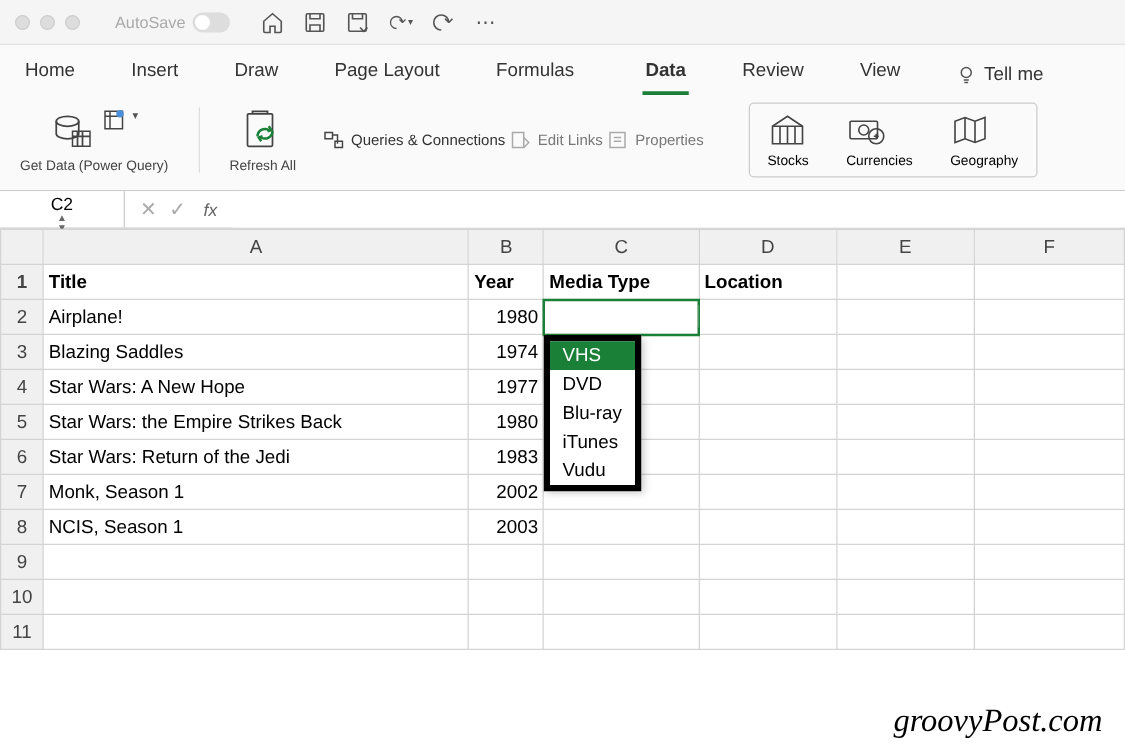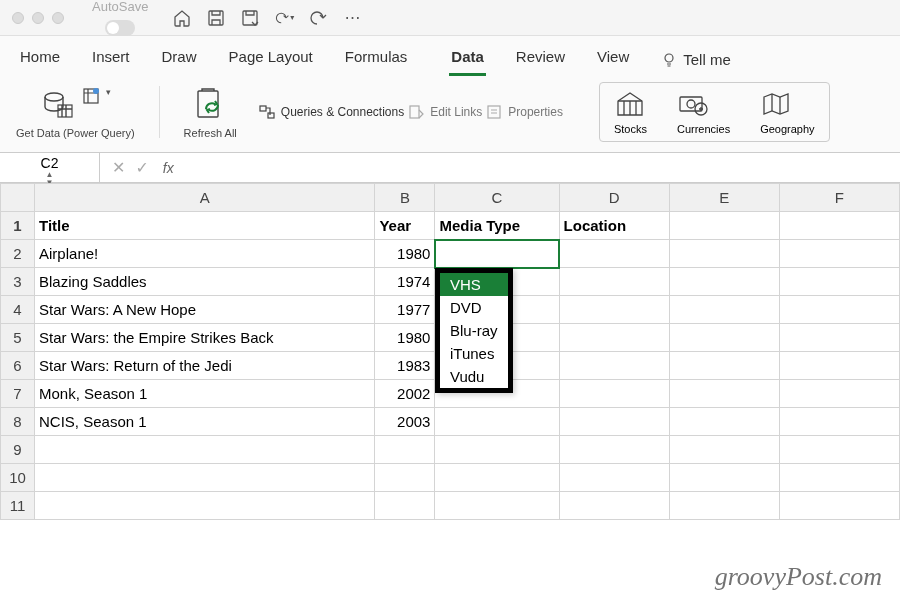--- a/index.html
+++ b/index.html
@@ -1,25 +1,25 @@
 <!DOCTYPE html>
 <html><head>
 <meta charset="utf-8">
 <style>
 * { box-sizing: border-box; margin: 0; padding: 0; }
 body { font-family: -apple-system, "Segoe UI", sans-serif; background: #fff; width: 900px; height: 602px; overflow: hidden; position: relative; }
 .titlebar { height: 36px; background: #f5f5f5; display: flex; align-items: center; padding: 0 12px; gap: 8px; border-bottom: 1px solid #e0e0e0; }
 .traffic { display: flex; gap: 8px; }
 .dot { width: 12px; height: 12px; border-radius: 50%; background: #ddd; border: 1px solid #ccc; }
-.autosave { color: #aaa; font-size: 13px; margin-left: 20px; display: flex; align-items: center; gap: 6px; flex-direction: column; }
+.autosave { color: #aaa; font-size: 13px; margin-left: 20px; display: flex; align-items: center; gap: 6px; }
 .toggle { width: 30px; height: 16px; background: #ddd; border-radius: 8px; position: relative; }
 .toggle::after { content: ""; position: absolute; width: 12px; height: 12px; background: #fff; border-radius: 50%; top: 2px; left: 2px; }
 .qat { display: flex; gap: 14px; margin-left: 16px; align-items: center; }
 .qat-icon { width: 20px; height: 20px; color: #555; cursor: pointer; display: flex; align-items: center; justify-content: center; }
-.tabs { display: flex; gap: 28px; padding: 8px 18px 0; font-size: 15px; background: #fafafa; }
+.tabs { display: flex; gap: 41px; padding: 8px 18px 0; font-size: 15px; background: #fafafa; }
 .tab { padding: 4px 2px 8px; cursor: pointer; color: #333; }
 .tab.active { font-weight: 700; border-bottom: 3px solid #1a7f37; margin-left: 12px; }
 .tellme { display: flex; align-items: flex-end; gap: 6px; }
 .ribbon { display: flex; padding: 6px 10px 10px; background: #fafafa; border-bottom: 1px solid #ccc; gap: 16px; align-items: stretch; }
 .rgroup { display: flex; flex-direction: column; align-items: center; justify-content: flex-end; font-size: 11px; color: #444; padding: 2px 6px; gap: 4px; }
 .rgroup .icons { display: flex; gap: 6px; align-items: center; }
 .big-icon { width: 36px; height: 36px; }
 .rgroup-label { text-align: center; line-height: 1.2; }
 .vsep { width: 1px; background: #ddd; margin: 4px 2px; }
 .qc-list { display: flex; flex-direction: row; gap: 4px; font-size: 12px; color: #777; }
@@ -40,21 +40,21 @@
 .sheet .rowhdr { background: #f0f0f0; text-align: center; width: 34px; color: #444; }
 .corner { background: #f0f0f0; width: 34px; }
 .colA { width: 340px; } .colB { width: 60px; } .colC { width: 124px; } .colD { width: 110px; } .colE { width: 110px; } .colF { width: 120px; }
 .hdr-row td { font-weight: 700; }
 .cell-right { text-align: right; }
 .sel-cell { outline: 2px solid #1a7f37; outline-offset: -1px; position: relative; }
 .dd-btn { position: absolute; right: -18px; top: 4px; width: 18px; height: 18px; border: 1px solid #aaa; background: #f5f5f5; display: flex; align-items: center; justify-content: center; font-size: 9px; color: #666; cursor: pointer; }
 .dropdown { position: absolute; border: 5px solid #000000; background: #fff; box-shadow: 2px 2px 6px rgba(0,0,0,0.2); font-size: 15px; z-index: 10; width: 78px; }
 .dropdown div { padding: 3px 10px; cursor: pointer; }
 .dropdown div.sel { background: #1a7f37; color: #fff; }
-.watermark { position: absolute; bottom: 10px; right: 18px; font-family: Georgia, serif; font-style: italic; font-size: 26px; color: #737373; }
+.watermark { position: absolute; bottom: 10px; right: 18px; font-family: Georgia, serif; font-style: italic; font-size: 26px; color: #000000; }
 svg { display: block; }
 </style>
 </head>
 <body>
 
 <div class="titlebar">
   <div class="traffic">
     <div class="dot"></div>
     <div class="dot"></div>
     <div class="dot"></div>

